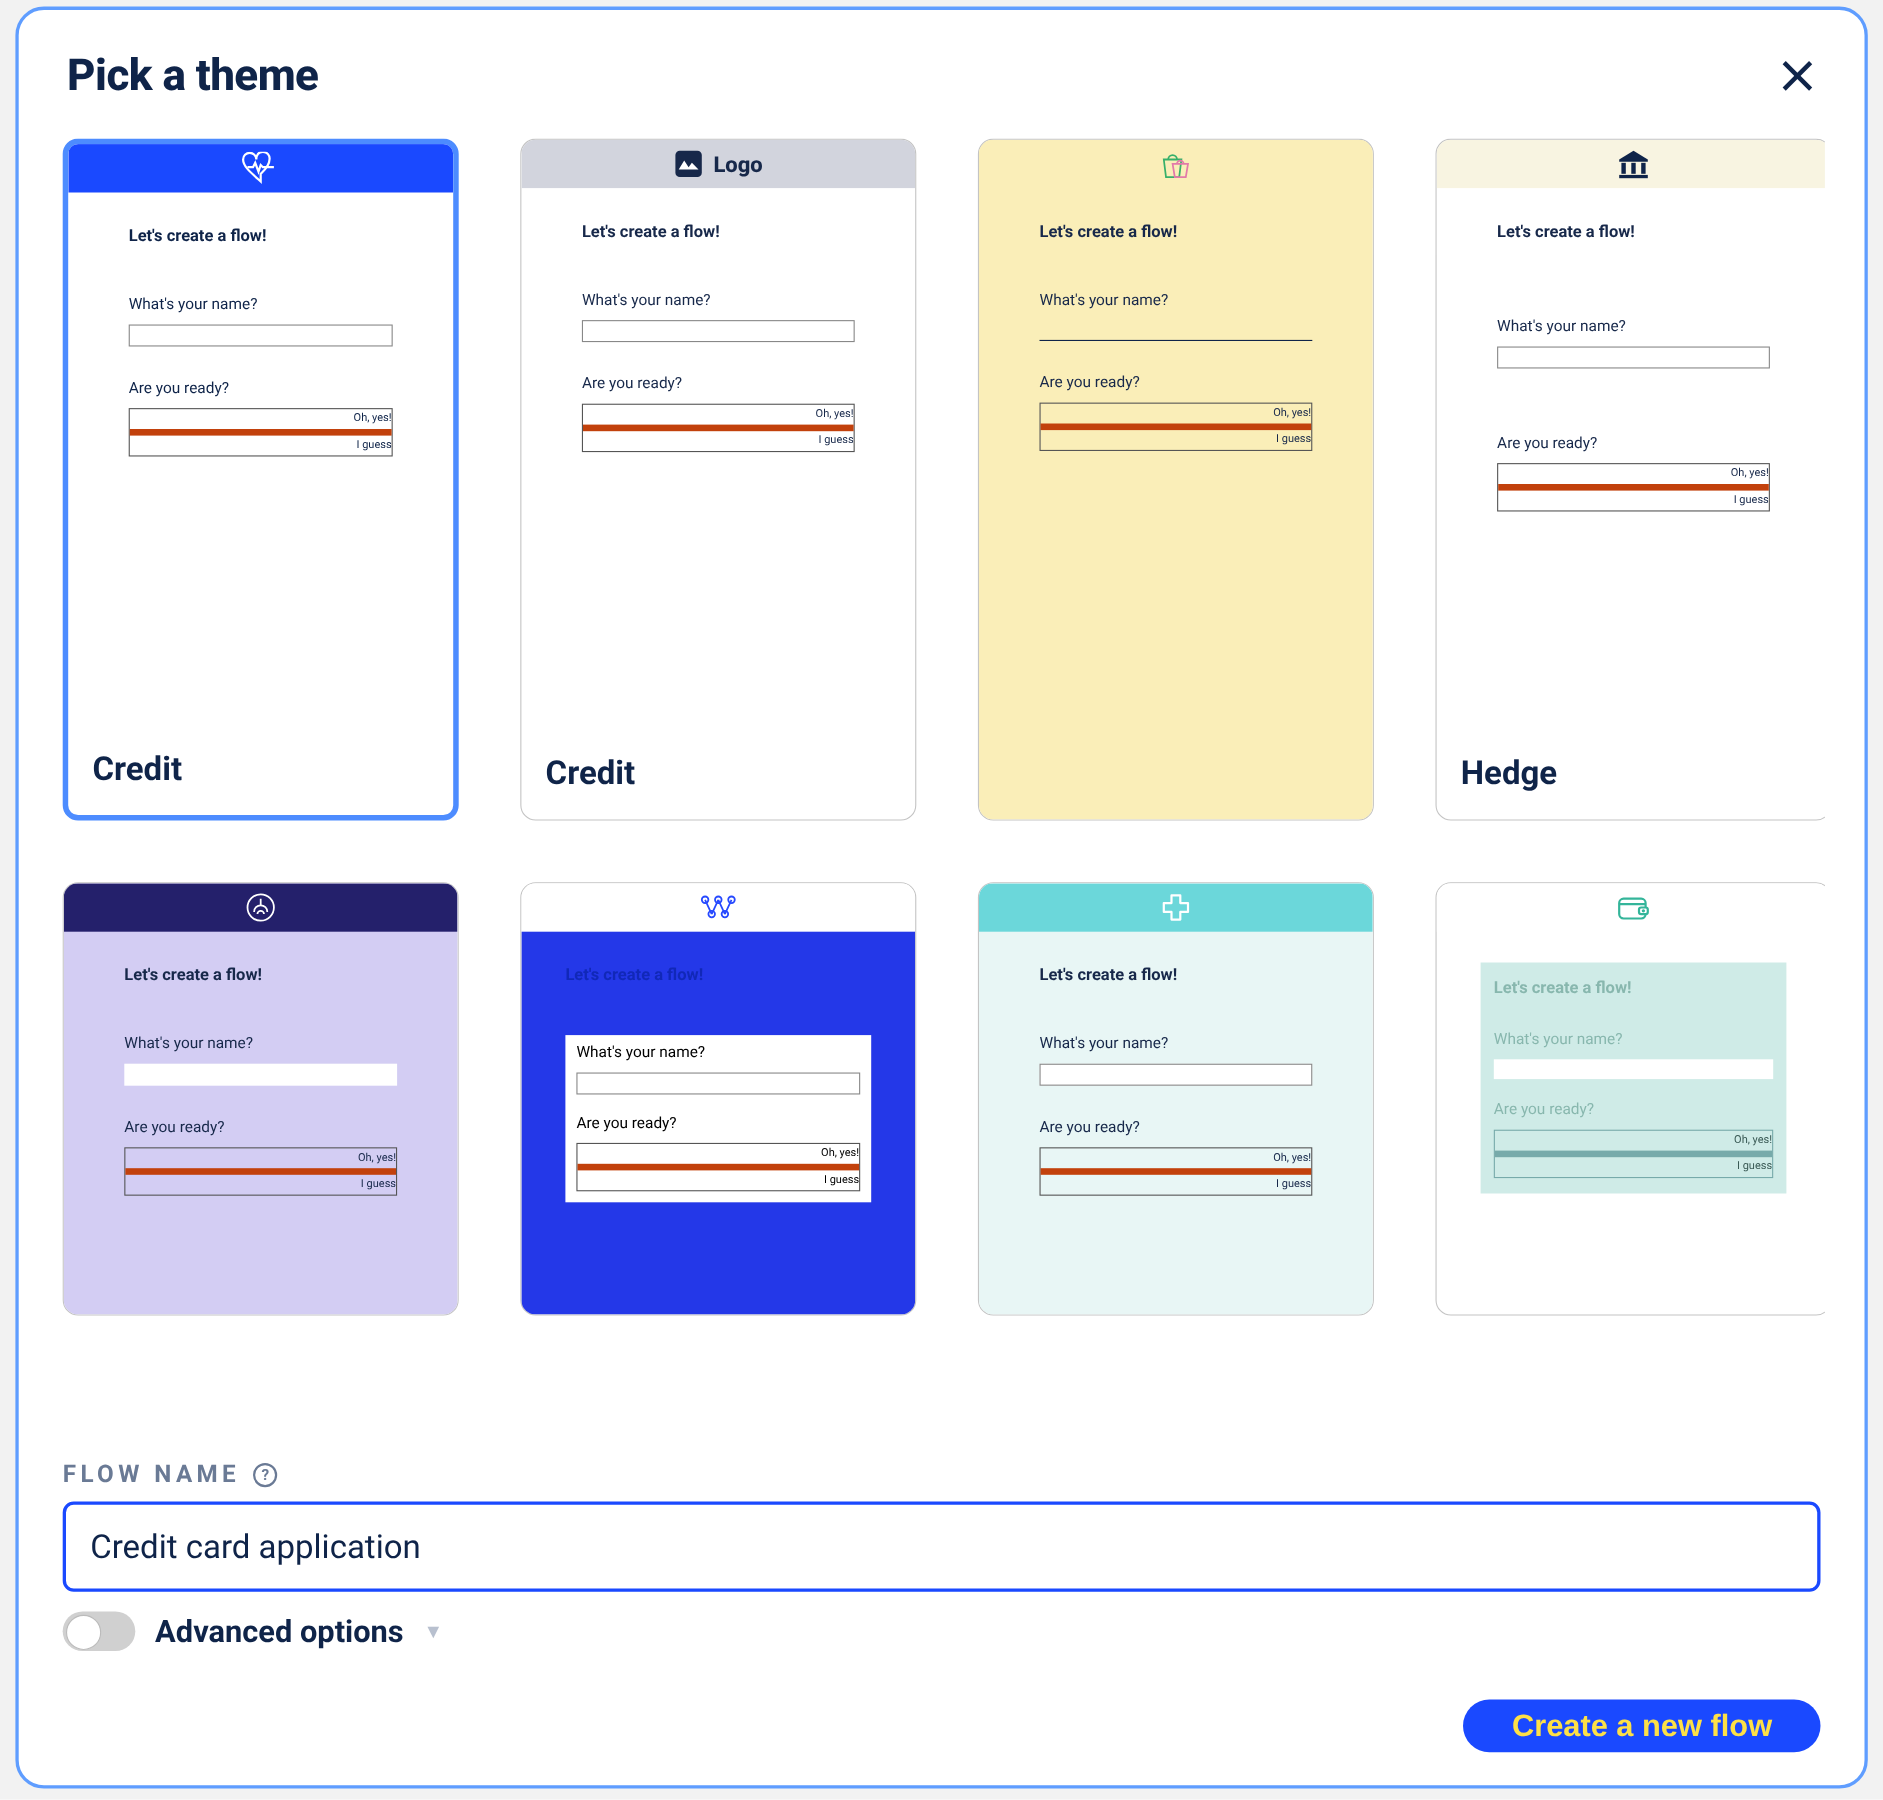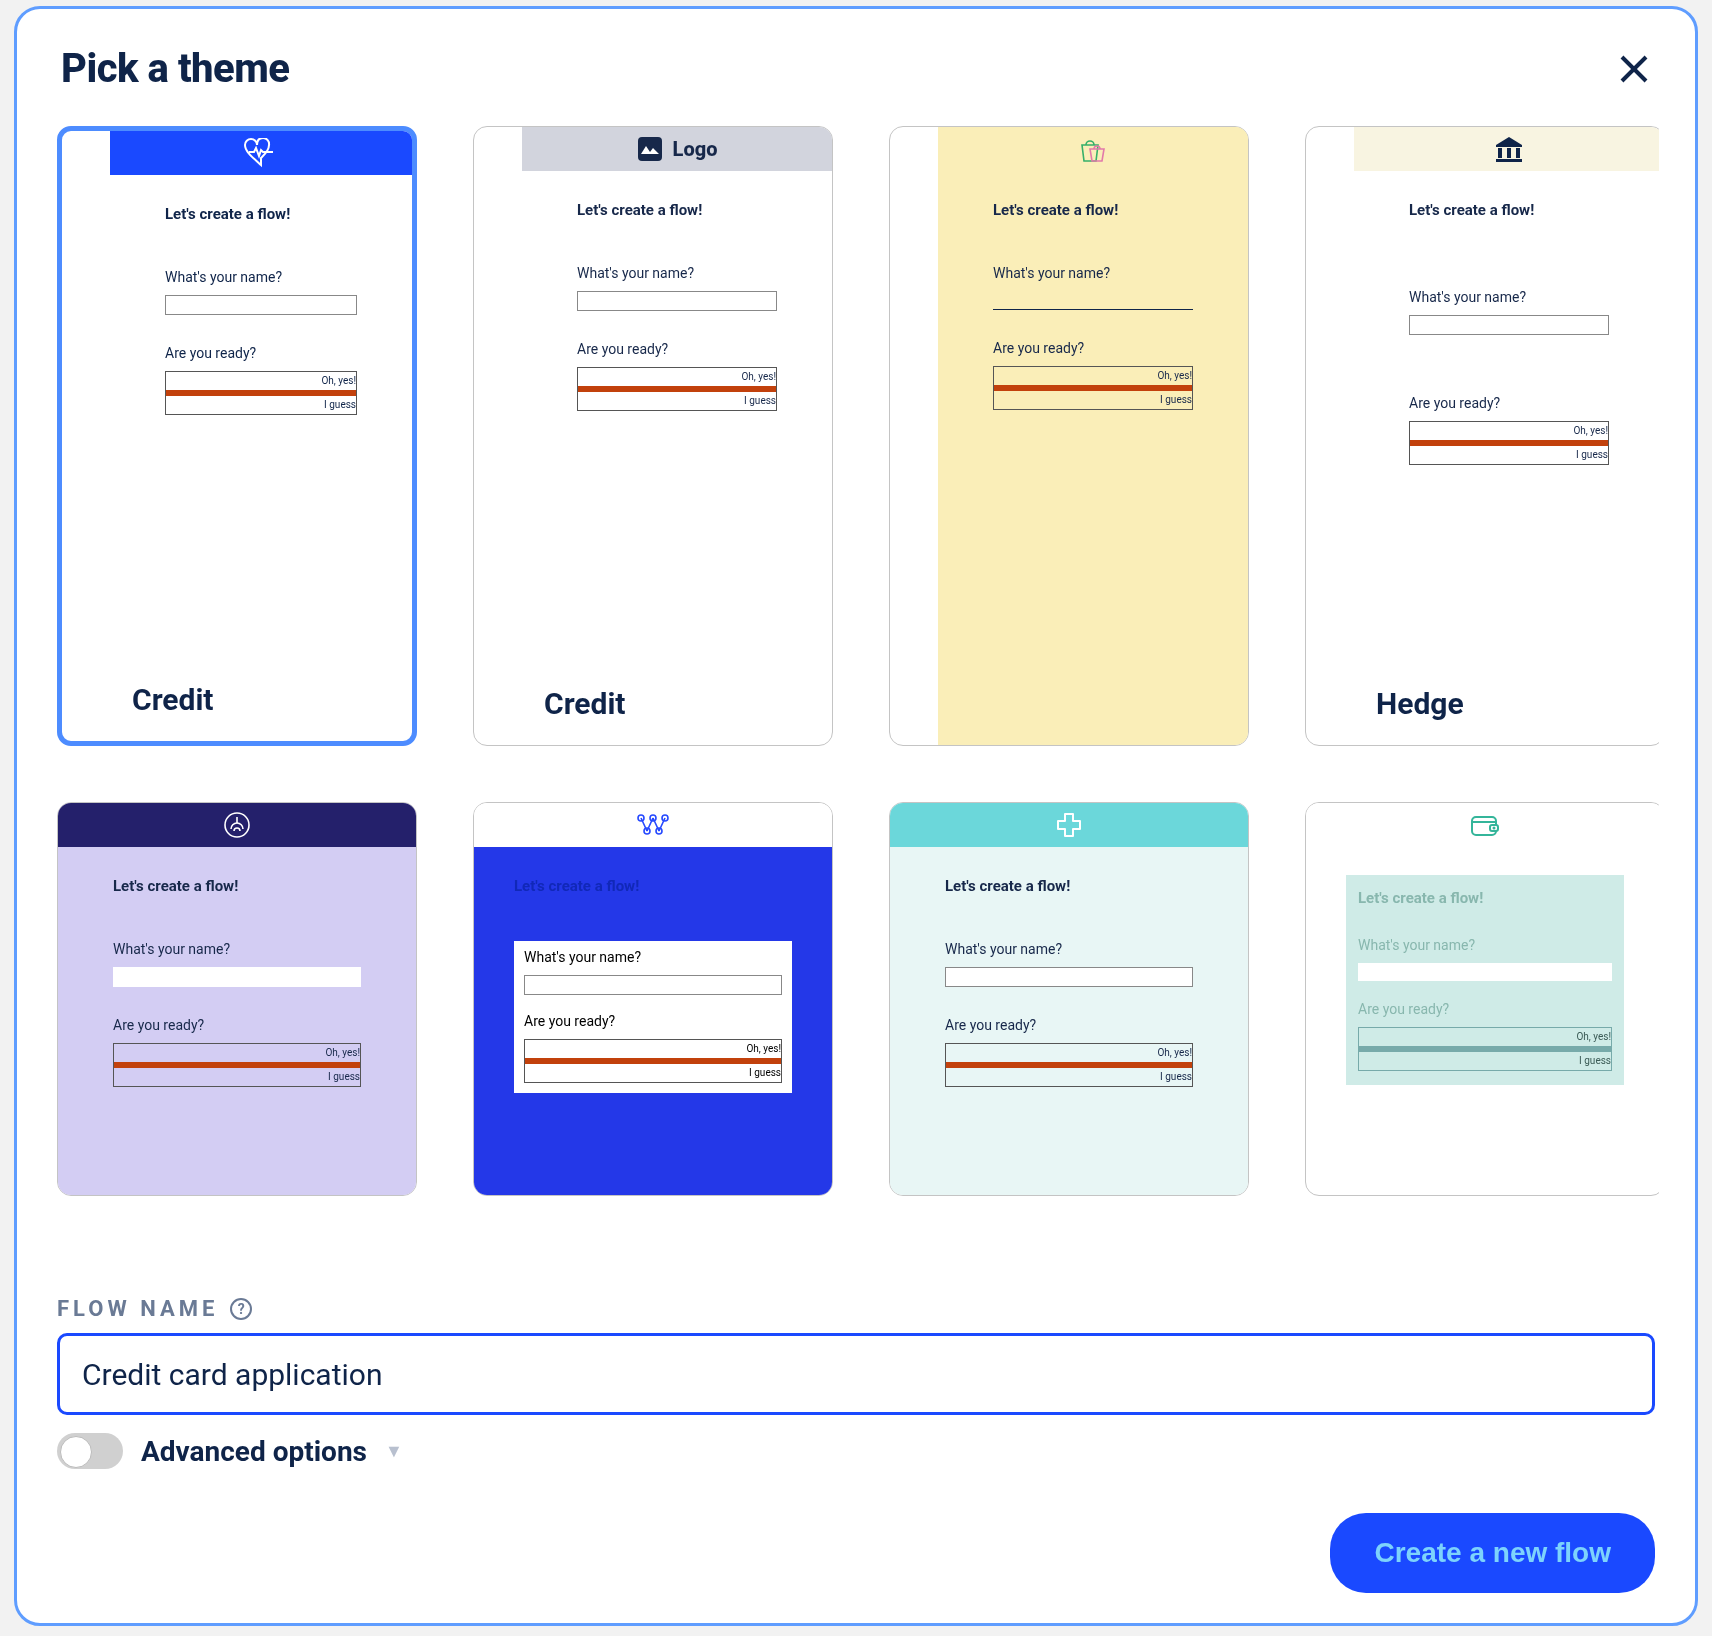--- a/index.html
+++ b/index.html
@@ -84,21 +84,21 @@
   }
   .card{
     border:1.5px solid var(--card-border);
     border-radius:14px;
     overflow:hidden;
     display:flex;
     flex-direction:column;
     background:#fff;
     cursor:pointer;
   }
-  .card.tall{height:620px;padding-left:48px;}
+  .card.tall{height:620px;}
   .card.short{height:394px;}
   .card.selected{
     border:5px solid var(--blue-border);
   }
   .preview{
     flex:1;
     display:flex;
     flex-direction:column;
     overflow:hidden;
   }
@@ -221,26 +221,26 @@
   }
   .chev{
     color:#b8c0cf;font-size:18px;
   }
   .footer{
     display:flex;justify-content:flex-end;
     margin-top:44px;
   }
   .primary-btn{
     background:var(--blue-accent);
-    color:#7dd3fc;
+    color:#fde047;
     font-size:28px;
     font-weight:700;
     border:none;
     border-radius:36px;
-    padding:24px 44px;
+    padding:8px 44px;
     cursor:pointer;
   }
 
   
   .ic{display:inline-flex;}
 </style>
 </head>
 <body>
 
 <div class="modal">

